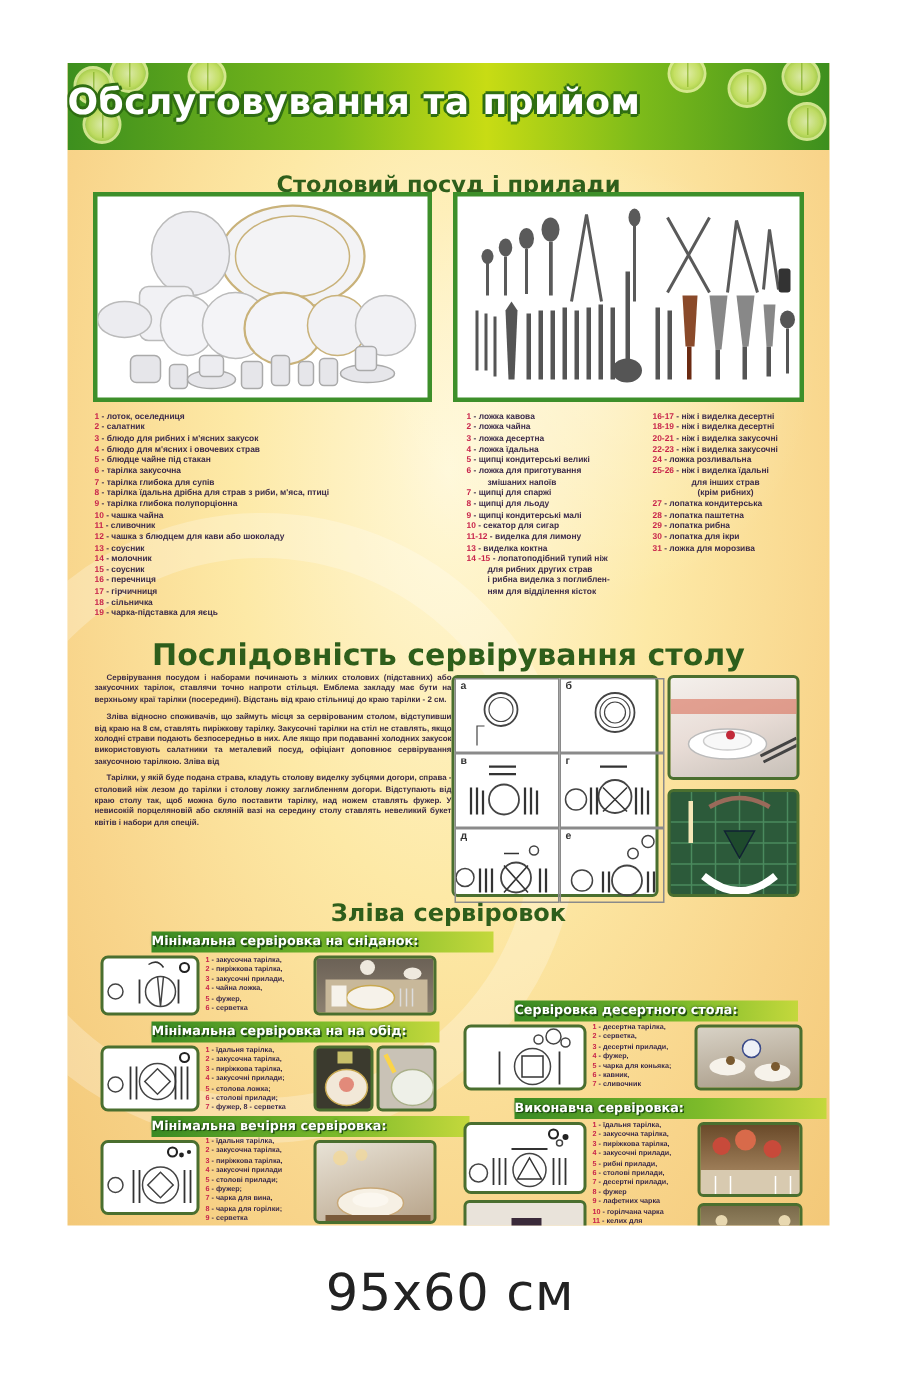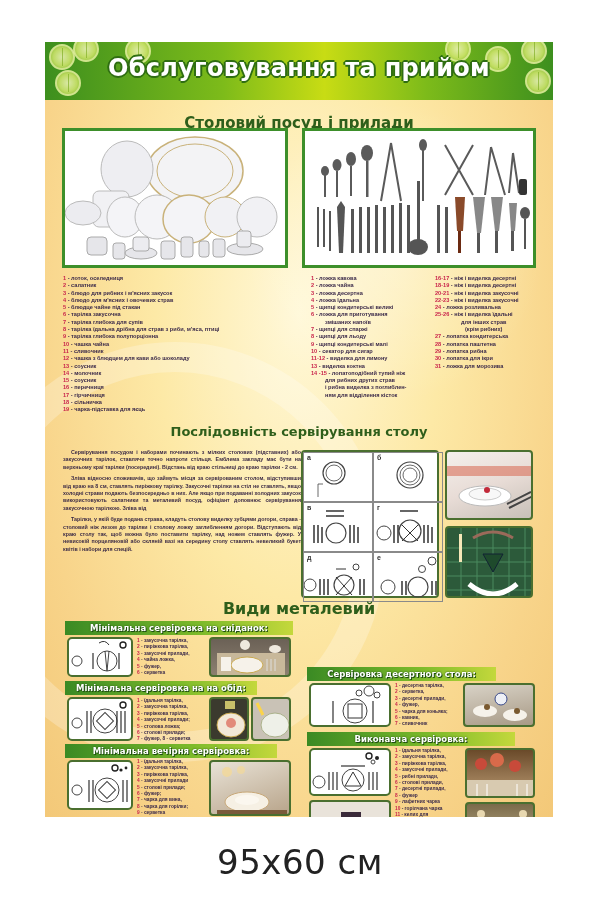--- a/index.html
+++ b/index.html
@@ -27,21 +27,21 @@
   }
   .lime {
     position: absolute; width: 26px; height: 26px; border-radius: 50%;
     background: radial-gradient(circle, #f4f7c0 0%, #d4e870 55%, #8cbc2a 100%);
     border: 2px solid #e8f2a0; opacity: 0.85;
   }
   .lime::after {
     content: ""; position: absolute; left: 50%; top: 2px; bottom: 2px; width: 1px; background: rgba(140,180,40,0.7);
   }
   .main-title {
-    position: absolute; left: 0; right: 0; top: 12px; text-align: center;
+    position: absolute; left: 0; right: 0; top: 12px; text-align: left;
     font-family: "DejaVu Sans", sans-serif; font-weight: bold; font-size: 24px; color: #ffffff;
     text-shadow: -2px 0 #2f6e12, 2px 0 #2f6e12, 0 -2px #2f6e12, 0 2px #2f6e12, 1px 1px #2f6e12, -1px -1px #2f6e12;
     letter-spacing: 0.3px; z-index: 3;
   }
 
   .section-title {
     position: absolute; left: 0; right: 0; text-align: center;
     font-family: "DejaVu Sans", sans-serif; font-weight: bold; color: #2e5e1b; z-index: 3;
   }
 
@@ -65,22 +65,23 @@
     display: grid; grid-template-columns: 1fr 1fr; grid-template-rows: 1fr 1fr 1fr;
   }
   .diagram-cell { border: 1px solid #8a8a8a; position: relative; }
   .diagram-cell .lbl { position: absolute; left: 3px; top: 1px; font-size: 7px; font-weight: bold; color: #333; }
 
   .side-photo { position: absolute; z-index: 3; border: 2px solid #4a6f2f; border-radius: 4px; overflow: hidden; }
 
   .bar-title {
     position: absolute; z-index: 3; height: 14px; line-height: 14px;
     background: linear-gradient(90deg, #3a8a24, #7dbb2a 60%, #c4d83c);
-    color: #ffffff; font-weight: bold; font-family: "DejaVu Sans", sans-serif; font-size: 8.5px; text-align: center;
+    color: #ffffff; font-weight: bold; font-family: "DejaVu Sans", sans-serif; font-size: 8.5px; text-align: left;
     text-shadow: 0 0 2px #1f4d12, 1px 1px 0 #1f4d12;
+    margin-left: 36px;
   }
   .serv-diag {
     position: absolute; z-index: 3; background: #ffffff; border: 2px solid #4a6f2f; border-radius: 5px;
   }
   .serv-list { position: absolute; z-index: 3; font-size: 4.8px; line-height: 6.4px; color: #3b2a4a; font-weight: bold; }
   .serv-list .num { color: #c8234b; }
   .serv-photo { position: absolute; z-index: 3; border: 2px solid #4a6f2f; border-radius: 4px; overflow: hidden; }
 
   .size-label {
     position: absolute; left: 0; right: 0; top: 842px; text-align: center;
@@ -235,21 +236,21 @@
     <div><span class="num">25-26</span> - <span>ніж і виделка їдальні</span></div>
     <div class="indent" style="padding-left:26px;"><span>для інших страв</span></div>
     <div class="indent" style="padding-left:30px;"><span>(крім рибних)</span></div>
     <div><span class="num">27</span> - <span>лопатка кондитерська</span></div>
     <div><span class="num">28</span> - <span>лопатка паштетна</span></div>
     <div><span class="num">29</span> - <span>лопатка рибна</span></div>
     <div><span class="num">30</span> - <span>лопатка для ікри</span></div>
     <div><span class="num">31</span> - <span>ложка для морозива</span></div>
   </div>
 
-  <div class="section-title" style="top:382px;font-size:13px;">Послідовність сервірування столу</div>
+  <div class="section-title" style="top:382px;font-size:20px;">Послідовність сервірування столу</div>
 
   <div class="body-text" style="top:407px;">
     <p>Сервірування посудом і наборами починають з мілких столових (підставних) або закусочних тарілок, ставлячи точно напроти стільця. Емблема закладу має бути на верхньому краї тарілки (посередині). Відстань від краю стільниці до краю тарілки - 2 см.</p>
     <p>Зліва відносно споживачів, що займуть місця за сервірованим столом, відступивши від краю на 8 см, ставлять пиріжкову тарілку. Закусочні тарілки на стіл не ставлять, якщо холодні страви подають безпосередньо в них. Але якщо при подаванні холодних закусок використовують салатники та металевий посуд, офіціант доповнює сервірування закусочною тарілкою. Зліва від</p>
     <p>Тарілки, у якій буде подана страва, кладуть столову виделку зубцями догори, справа - столовий ніж лезом до тарілки і столову ложку заглибленням догори. Відступають від краю столу так, щоб можна було поставити тарілку, над ножем ставлять фужер. У невисокій порцеляновій або скляній вазі на середину столу ставлять невеликий букет квітів і набори для спецій.</p>
   </div>
 
   <div class="diagram-grid">
     <div class="diagram-cell">
       <span class="lbl">а</span>
@@ -323,21 +324,21 @@
         <g stroke="#4a8a5e" stroke-width="1">
           <path d="M0 20H88M0 34H88M0 48H88M0 62H88M14 0V72M30 0V72M46 0V72M62 0V72M78 0V72"></path>
         </g>
         <rect x="12" y="6" width="3" height="28" fill="#f6e7b8"></rect>
         <path d="M26 10 Q46 -2 66 10" stroke="#9a6a5a" stroke-width="3" fill="none"></path>
         <path d="M22 56 Q46 76 70 56" stroke="#ffffff" stroke-width="5" fill="none"></path>
         <path d="M36 26 L46 44 L56 26 Z" fill="#1e4a2c" stroke="#123"></path>
       </svg>
   </div>
 
-  <div class="section-title" style="top:557px;font-size:16px;">Види металевий</div>
+  <div class="section-title" style="top:557px;font-size:16px;">Зліва сервіровок</div>
 
   <div class="bar-title" style="left:20px;top:579px;width:228px;">Мінімальна сервіровка на сніданок:</div>
   <div class="serv-diag" style="left:22px;top:595px;width:66px;height:40px;">
     <svg width="62" height="36">
         <circle cx="8" cy="22" r="5" fill="none" stroke="#444"></circle>
         <circle cx="38" cy="22" r="10" fill="none" stroke="#444"></circle>
         <path d="M36 12 L38 32 L40 12" stroke="#444" fill="none"></path>
         <circle cx="54" cy="6" r="3" fill="none" stroke="#222" stroke-width="1.4"></circle>
         <path d="M24 14v16M50 14v16" stroke="#333" stroke-width="1.2"></path>
         <path d="M30 4 Q36 0 40 6" stroke="#333" fill="none"></path>

